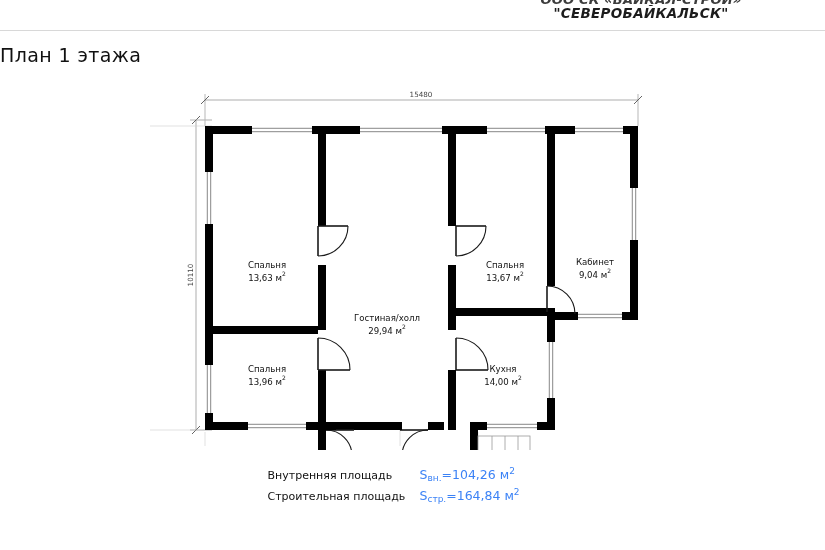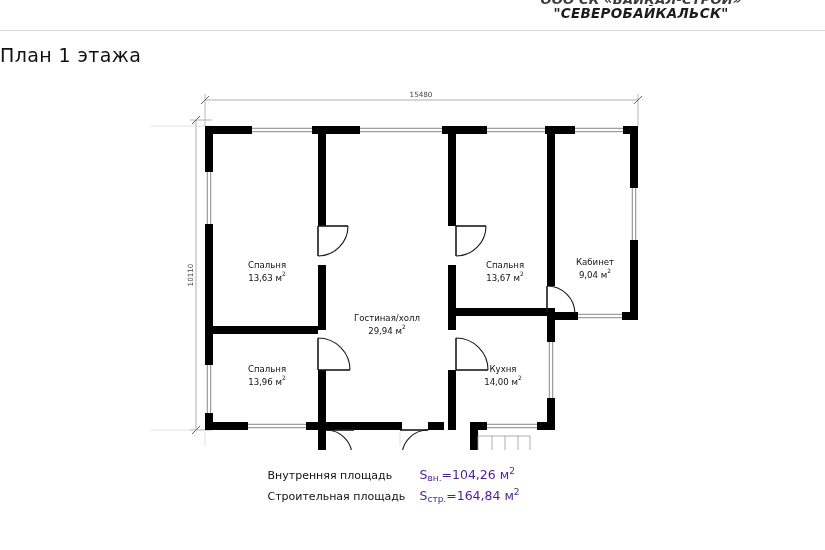--- a/index.html
+++ b/index.html
@@ -101,21 +101,21 @@
   .area-label {
     display: inline-block;
     font-size: 11px;
     color: #111;
     width: 152px;
     vertical-align: baseline;
   }
   .area-value {
     display: inline-block;
     font-size: 12.5px;
-    color: #4c1d95;
+    color: #3b82f6;
     vertical-align: baseline;
   }
   .area-value .sub {
     font-size: 9px;
     vertical-align: -2px;
   }
   .area-value .sup {
     font-size: 9px;
     vertical-align: 5px;
   }

